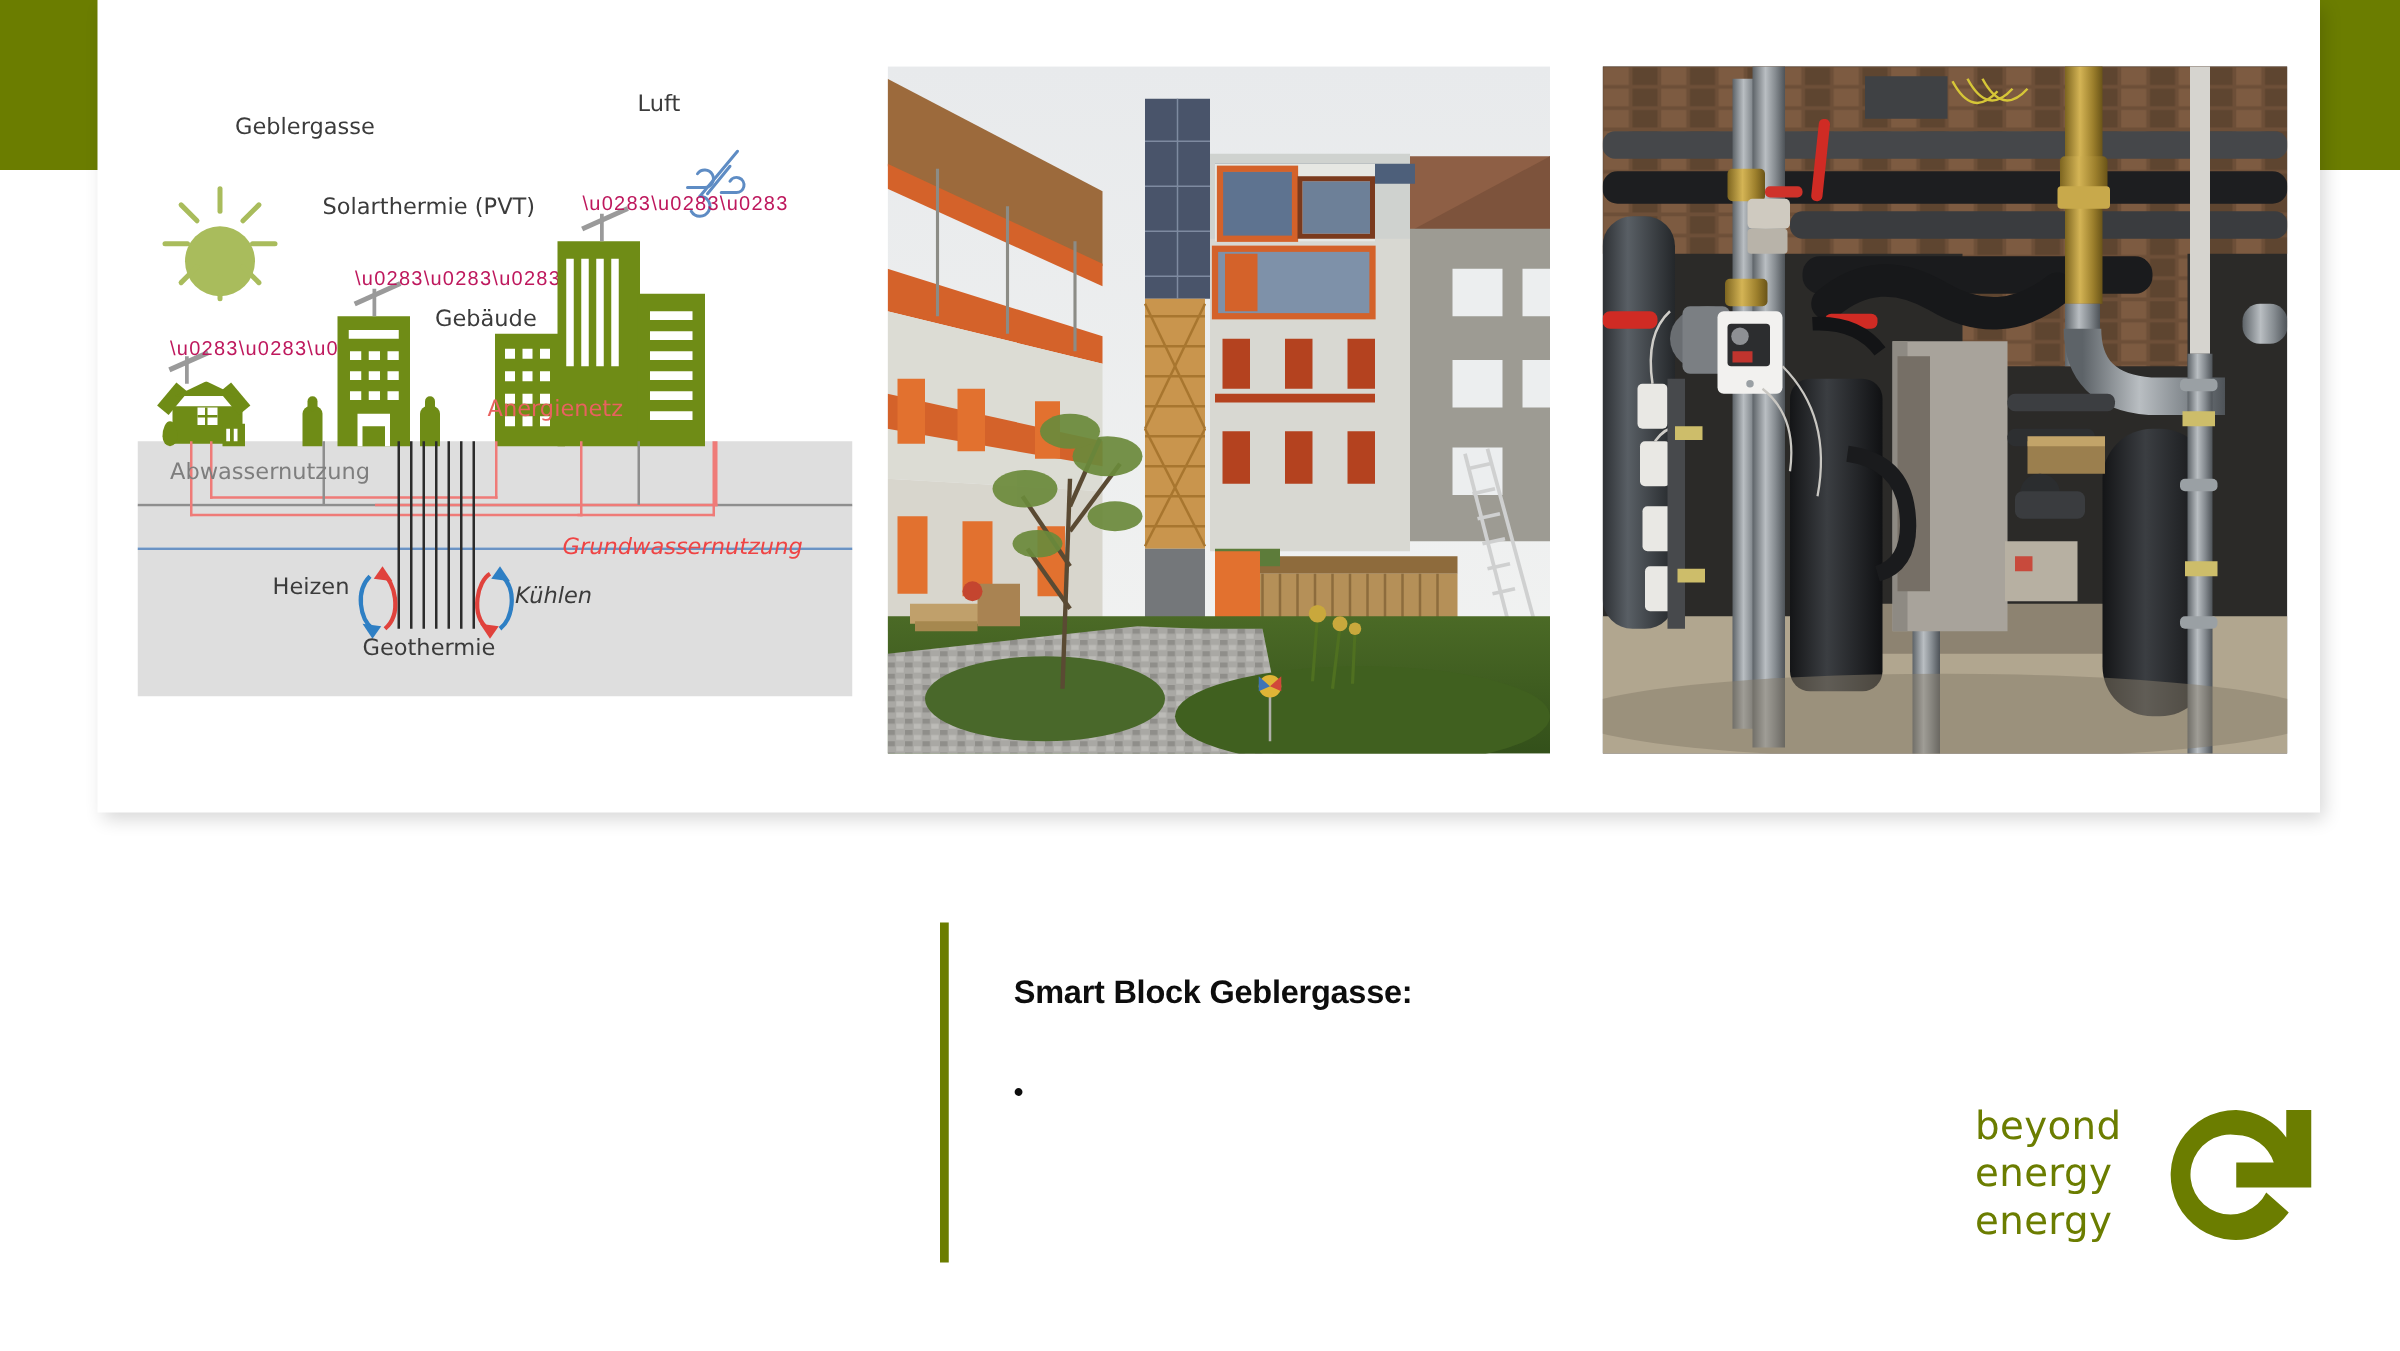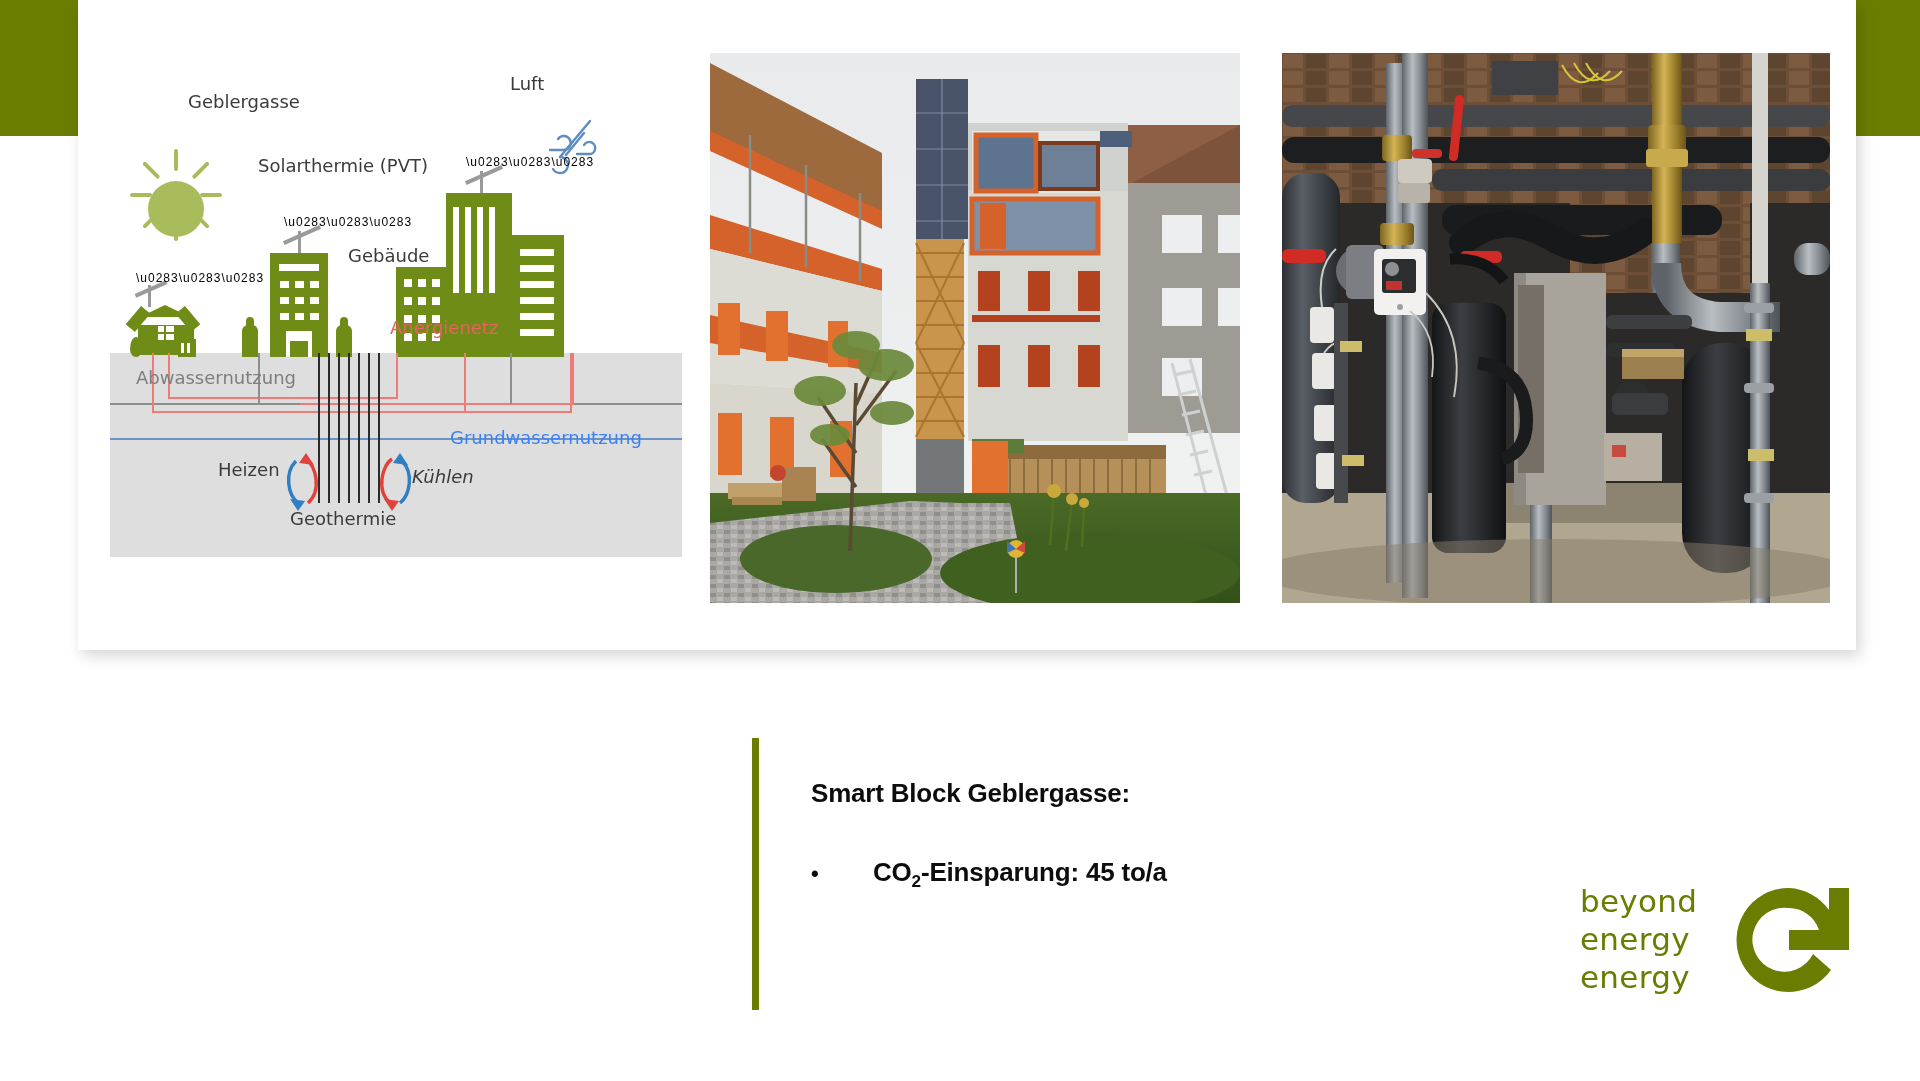--- a/index.html
+++ b/index.html
@@ -53,21 +53,21 @@
     color: #3b3b3b;
     font-size: 18px;
     font-family: "DejaVu Sans", sans-serif;
     white-space: nowrap;
   }
   #label-photovoltaik { left: 78px;  top: 38px; }
   #label-solarthermie { left: 148px; top: 102px; }
   #label-gebaeude     { left: 238px; top: 192px; }
   #label-luft         { left: 400px; top: 20px; }
   #label-abwasser     { left: 26px;  top: 314px; color: #7e7e7e; }
-  #label-grundwasser  { left: 340px; top: 374px; color: #3b82f6; }
+  #label-grundwasser  { left: 340px; top: 374px; color: #ef4444; font-style: italic; }
   #label-anergienetz  { left: 280px; top: 264px; color: #e8625f; }
   #label-heizen       { left: 108px; top: 406px; }
   #label-kuehlen      { left: 302px; top: 413px; font-style: italic; }
   #label-geothermie   { left: 180px; top: 455px; }
 
   
   .stratum { position: absolute; left: 0; width: 572px; background: #dedede; }
   #stratum-top    { top: 300px; height: 50px;  }
   #stratum-mid    { top: 351px; height: 34px;  }
   #stratum-bottom { top: 386px; height: 118px; }
@@ -86,21 +86,21 @@
     width: 4px; height: 22px; border-radius: 2px;
     left: 64px; top: 96px;
     transform-origin: 2px 46px;
   }
 
   
   .bldg { position: absolute; background: #6f8c16; }
   .win  { position: absolute; background: #ffffff; }
   .antenna-pole  { position: absolute; background: #9a9a9a; width: 3px; }
   .antenna-panel { position: absolute; background: #9a9a9a; height: 4px; transform: rotate(-24deg); }
-  .steam { position: absolute; color: #000000; font-size: 12px; letter-spacing: 1px; }
+  .steam { position: absolute; color: #be185d; font-size: 16px; letter-spacing: 1px; }
 
   
   .pipe-red   { position: absolute; border: 2px solid #ef7b78; }
   .pipe-black { position: absolute; background: #2b2b2b; width: 2px; }
   .pipe-gray  { position: absolute; background: #8e8e8e; width: 2px; }
 
   
   #wind-icon { position: absolute; left: 434px; top: 64px; }
 
   
@@ -628,21 +628,20 @@
 </div>
 
 <div id="accent-bar"></div>
 
 <div id="text-block">
   <div id="caption-title">Smart Block Geblergasse:</div>
 
   <ul id="bullet-list">
     <li>
       <span class="bullet-dot"></span>
-      <span><span>CO</span><sub>2</sub><span>-Einsparung: 45 to/a</span></span>
     </li>
   </ul>
 </div>
 
 <div id="logo">
   <div id="logo-wordmark">
     <div>beyond</div>
     <div>energy</div>
     <div>energy</div>
   </div>

